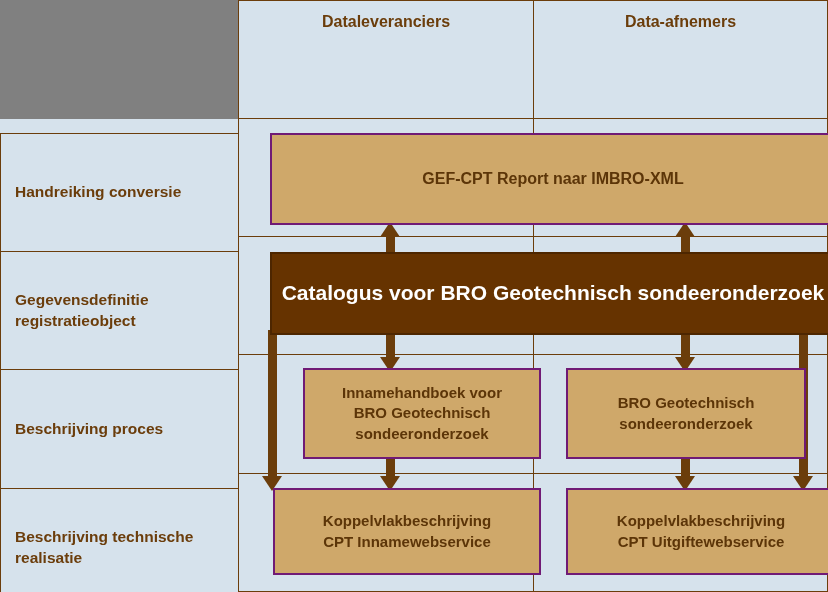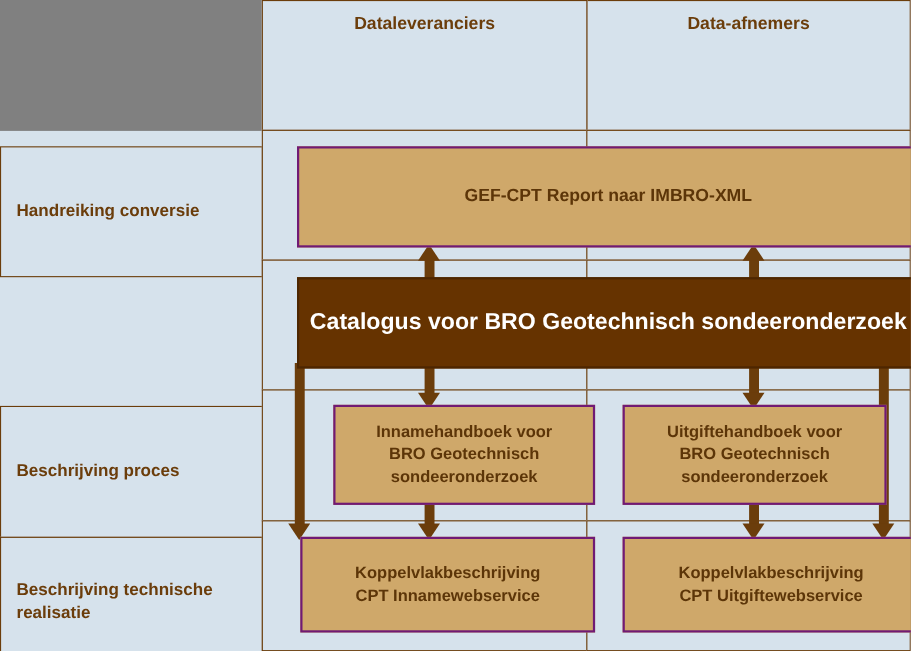--- a/index.html
+++ b/index.html
@@ -106,20 +106,23 @@
   <div class="cell colhead" style="left:238px;top:0;width:296px;height:119px;">
     <span>Dataleveranciers</span>
   </div>
 
   <div class="cell rowlabel" style="left:0;top:118px;width:239px;height:119px;">
     <span>Handreiking conversie</span>
   </div>
   <div class="cell" style="left:238px;top:118px;width:296px;height:119px;"></div>
   <div class="cell" style="left:533px;top:118px;width:295px;height:119px;"></div>
 
+  <div class="cell rowlabel" style="left:0;top:236px;width:239px;height:119px;">
+    <span>Gegevensdefinitie registratieobject</span>
+  </div>
   <div class="cell" style="left:238px;top:236px;width:296px;height:119px;"></div>
   <div class="cell" style="left:533px;top:236px;width:295px;height:119px;"></div>
 
   <div class="cell rowlabel" style="left:0;top:354px;width:253px;height:120px;">
     <span>Beschrijving proces</span>
   </div>
   <div class="cell" style="left:238px;top:354px;width:296px;height:120px;"></div>
   <div class="cell" style="left:533px;top:354px;width:295px;height:120px;"></div>
 
   <div class="cell rowlabel" style="left:0;top:473px;width:239px;height:119px;">
@@ -176,21 +179,20 @@
     <span>Catalogus voor BRO Geotechnisch sondeeronderzoek</span>
   </div>
 
   <div class="box tan" style="left:283px;top:368px;width:238px;height:91px;font-size:15px;flex-direction:column;">
     <span>Innamehandboek voor</span>
     <span>BRO Geotechnisch</span>
     <span>sondeeronderzoek</span>
   </div>
 
   <div class="box tan" style="left:546px;top:368px;width:240px;height:91px;font-size:15px;flex-direction:column;">
-    <span>Uitgiftehandboek voor</span>
     <span>BRO Geotechnisch</span>
     <span>sondeeronderzoek</span>
   </div>
 
   <div class="box tan" style="left:253px;top:488px;width:268px;height:87px;font-size:15px;flex-direction:column;">
     <span>Koppelvlakbeschrijving</span>
     <span>CPT Innamewebservice</span>
   </div>
 
   <div class="box tan" style="left:546px;top:488px;width:270px;height:87px;font-size:15px;flex-direction:column;">

